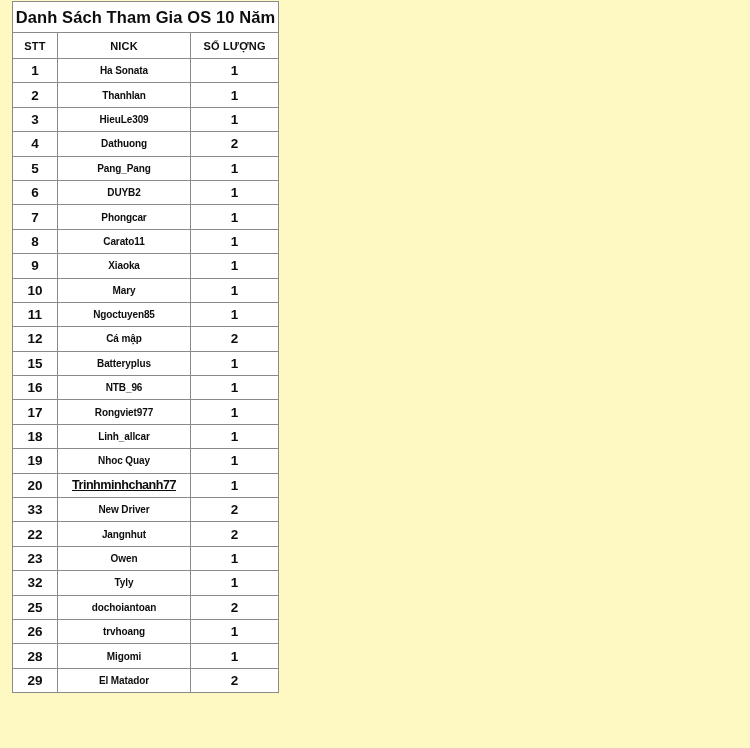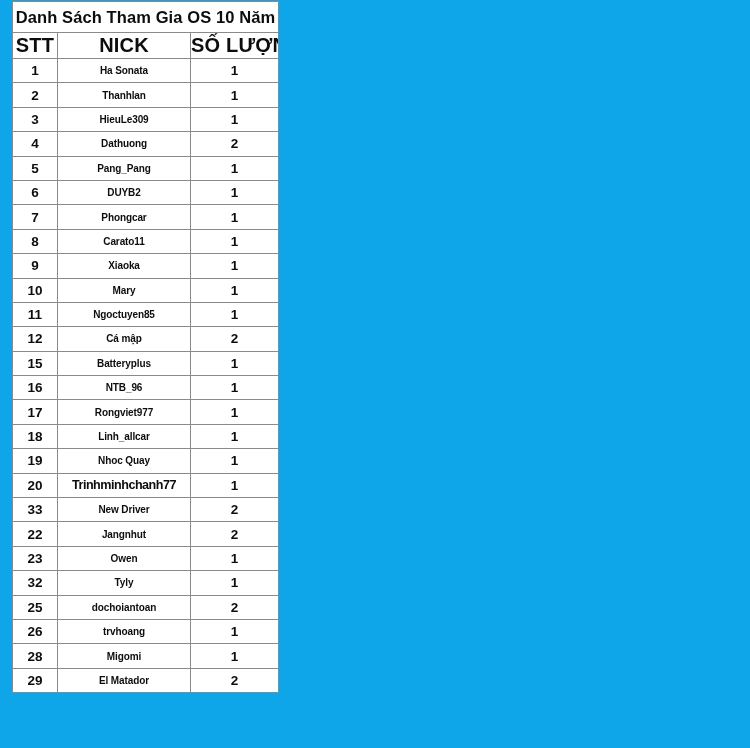--- a/index.html
+++ b/index.html
@@ -10,21 +10,21 @@
   body {
     width: 750px;
     height: 748px;
     font-family: "Liberation Sans", sans-serif;
     overflow: hidden;
   }
   #sheet {
     position: relative;
     width: 750px;
     height: 748px;
-    background: #0ea5e9;
+    background: #fef9c3;
   }
   #table-wrap {
     position: absolute;
     left: 12px;
     top: 1px;
     width: 266px;
   }
   table.participant-table {
     border-collapse: collapse;
     table-layout: fixed;
@@ -48,34 +48,35 @@
 
   td.title-cell {
     height: 30px;
     font-size: 16.5px;
     color: #bf4340;
     letter-spacing: 0.1px;
     border-bottom: 1px solid #8a8a8a;
   }
   td.header-cell {
     height: 25px;
-    font-size: 20px;
+    font-size: 11px;
     letter-spacing: 0.2px;
   }
   td.body-cell {
     height: 23.4px;
     font-size: 13.5px;
   }
   td.nick-cell {
     font-size: 10px;
     letter-spacing: -0.1px;
   }
   td.nick-cell.tight {
     font-size: 12.6px;
     letter-spacing: -0.5px;
+    text-decoration: underline;
   }
 </style>
 </head>
 <body>
 
 <div id="sheet">
   <div id="table-wrap">
     <table class="participant-table">
       <colgroup>
         <col class="col-stt">

